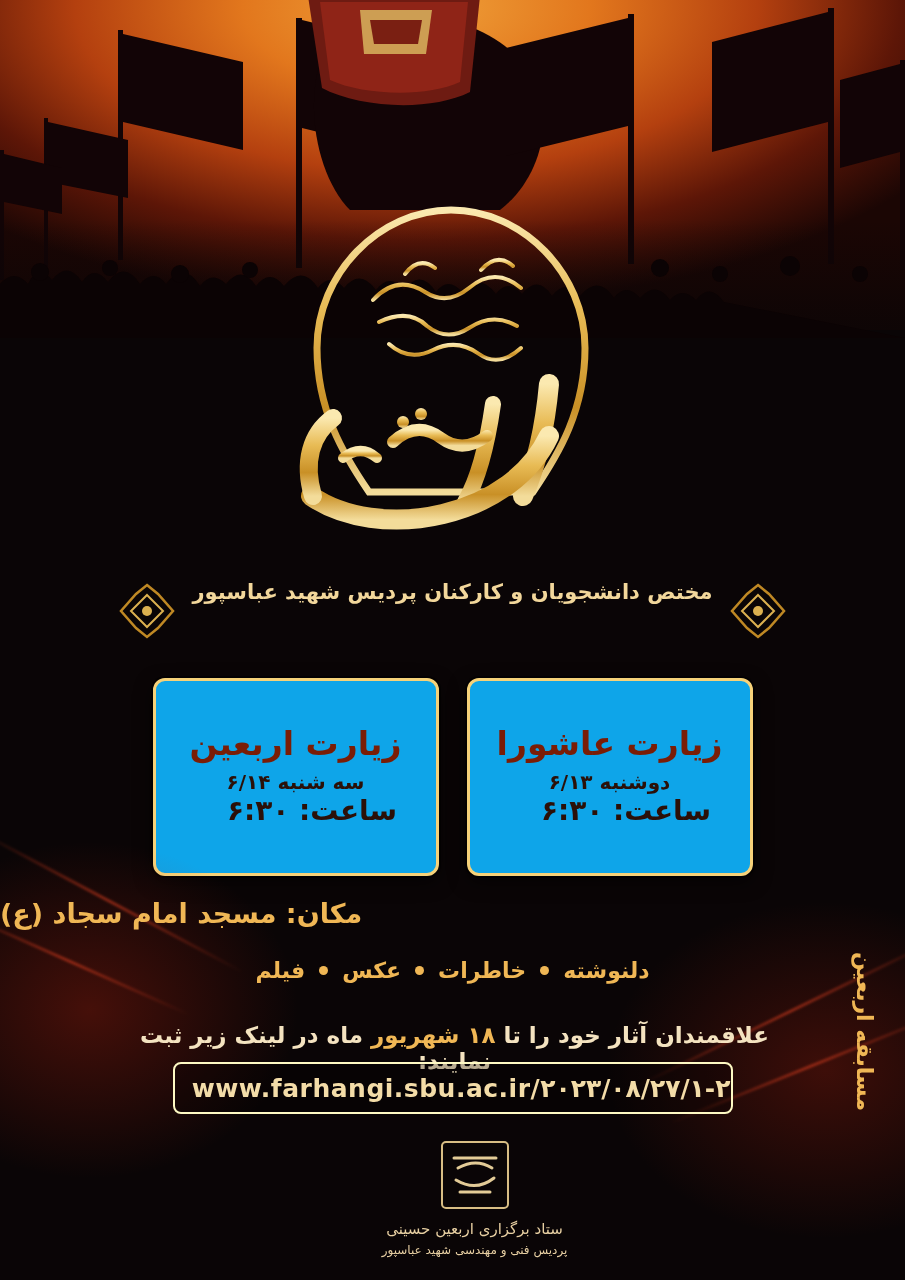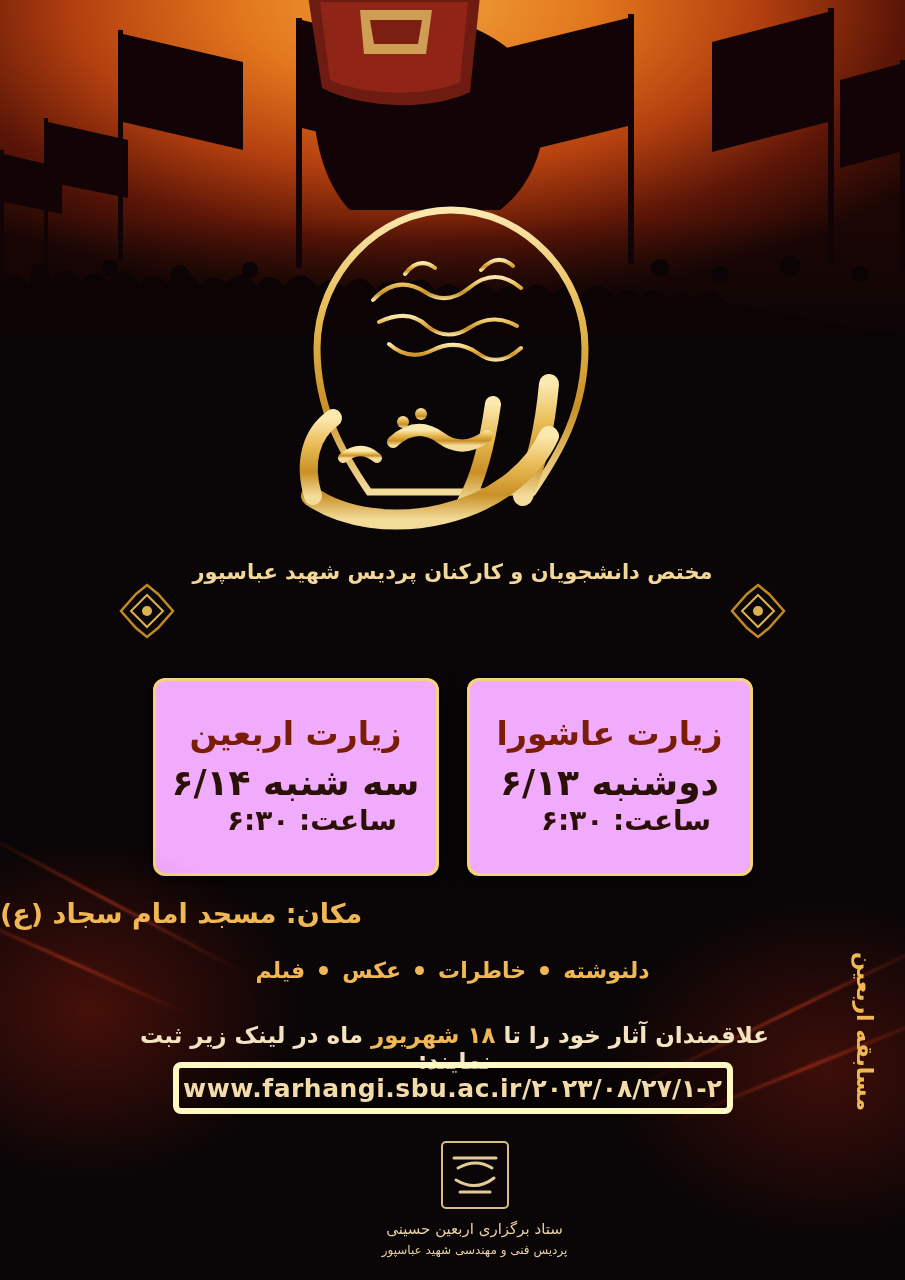--- a/index.html
+++ b/index.html
@@ -55,53 +55,53 @@
   .heading-block {
     position: absolute; top: 560px; left: 0; width: 905px;
     text-align: center;
   }
   .title-main {
     font-size: 33px; font-weight: bold; color: #f0b755; letter-spacing: 0px;
     text-shadow: 0 1px 2px #000;
     direction: rtl;
   }
   .title-sub {
-    margin-top: 0;
+    margin-top: 20px;
     font-size: 21px; font-weight: bold; color: #f2d79b;
     direction: rtl;
   }
   .orn {
     position: absolute; top: 22px; width: 58px; height: 58px;
     opacity: .95;
   }
   .orn.right { right: 118px; }
   .orn.left { left: 118px; }
 
   
   .boxes {
     position: absolute; top: 678px; left: 0; width: 905px;
     display: flex; justify-content: center; gap: 28px;
   }
   .ebox {
     width: 286px; height: 198px;
-    background: #f0abfc;
+    background: #0ea5e9;
     border-radius: 12px;
     border: 3px solid #f6d27a;
     box-shadow: 0 0 0 2px rgba(0,0,0,.55), 0 6px 18px rgba(0,0,0,.6);
     display: flex; flex-direction: column; align-items: center; justify-content: center;
     color: #5a1506;
     direction: rtl;
     padding: 6px 8px;
   }
   .ebox .ename {
     font-size: 33px; font-weight: bold; color: #7a1d06; line-height: 1.1;
     margin-bottom: 8px;
   }
   .ebox .eday {
-    font-size: 36px; font-weight: bold; color: #2b1008; line-height: 1.2;
+    font-size: 20px; font-weight: bold; color: #2b1008; line-height: 1.2;
   }
   .ebox .etime {
     font-size: 28px; font-weight: bold; color: #2b1008; line-height: 1.2; margin-left: 33px;
   }
 
   
   .location {
     position: absolute; top: 898px; left: 0; width: 905px; text-align: left;
     font-size: 27px; font-weight: bold; color: #f0b755; direction: rtl;
   }
@@ -134,23 +134,23 @@
     position: absolute; top: 1022px; left: 12px; width: 905px; text-align: center;
     font-size: 23px; font-weight: bold; color: #f4e3c0; direction: rtl;
     padding: 0 120px 0 100px;
   }
   .instruct .hl { color: #f0b755; }
 
   
   .linkbox {
     position: absolute; top: 1062px; left: 50%; transform: translateX(-50%);
     width: 560px; height: 52px;
-    border: 6px solid #fef9c3;
+    border: 2px solid #fef9c3;
     border-radius: 8px;
-    display: flex; align-items: center; justify-content: center;
+    display: flex; align-items: center; justify-content: flex-start;
     background: rgba(0,0,0,.25);
   }
   .linkbox span {
     font-size: 25px; font-weight: bold; color: #f3dca8;
     direction: ltr; letter-spacing: .5px;
   }
 
   
   .footer {
     position: absolute; top: 1138px; left: 0; width: 905px; text-align: center; padding-left: 44px;

